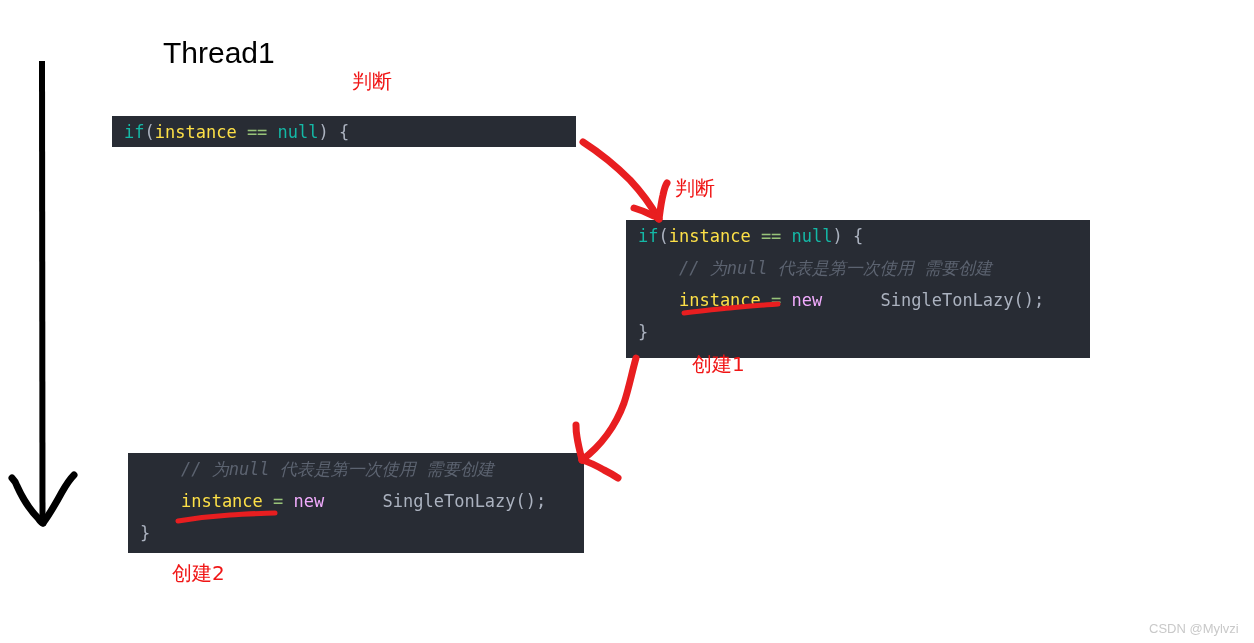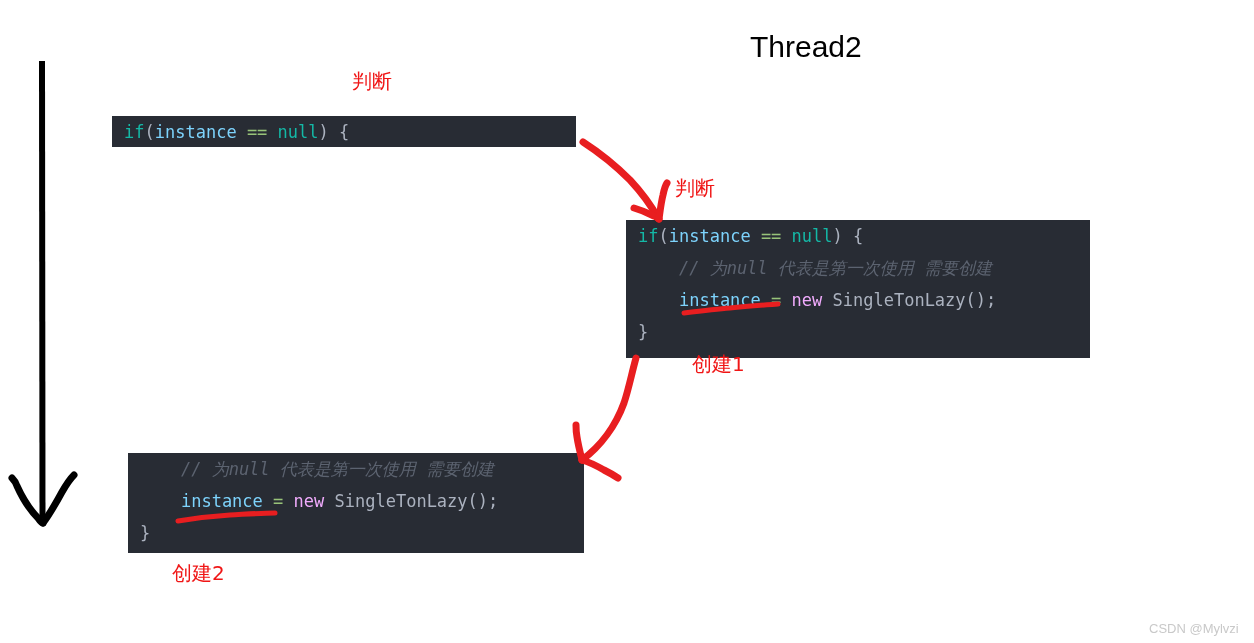--- a/index.html
+++ b/index.html
@@ -43,25 +43,25 @@
     color: #abb2bf;
     padding: 0;
     overflow: hidden;
   }
   .code-line {
     white-space: pre;
     padding-left: 12px;
   }
   .tok-kw      { color: #14b8a6; }
   .tok-op      { color: #98c379; }
-  .tok-plain   { color: #7dd3fc; }
+  .tok-plain   { color: #fde047; }
   .tok-punc    { color: #abb2bf; }
   .tok-comment { color: #5c6370; font-style: italic; margin-top: 39px; }
   .tok-new     { color: #f0abfc; }
-  .tok-type    { color: #abb2bf; }
+  .tok-type    { color: #abb2bf; margin-left: 48px; }
 
   
   .annot {
     color: #f01616;
     font-family: "DejaVu Sans", sans-serif;
     font-size: 20px;
     font-weight: 400;
     white-space: nowrap;
     line-height: 1;
   }
@@ -81,22 +81,22 @@
     width: 1254px;
     height: 643px;
     pointer-events: none;
   }
 </style>
 </head>
 <body>
 
 <div id="canvas">
 
+  <div class="abs thread-title" style="left:163px; top:36px;">Thread1</div>
 
-  <div class="abs thread-title" style="left:750px; top:30px;">Thread2</div>
 
   <div class="abs code-block" style="left:112px; top:116px; width:464px; height:31px;">
     <div class="code-line"><span class="tok-kw">if</span><span class="tok-punc">(</span><span class="tok-plain">instance</span><span class="tok-plain"> </span><span class="tok-op">==</span><span class="tok-plain"> </span><span class="tok-kw">null</span><span class="tok-punc">)</span><span class="tok-punc"> {</span></div>
   </div>
 
   <div class="abs code-block" style="left:626px; top:220px; width:464px; height:138px;">
     <div class="code-line"><span class="tok-kw">if</span><span class="tok-punc">(</span><span class="tok-plain">instance</span><span class="tok-plain"> </span><span class="tok-op">==</span><span class="tok-plain"> </span><span class="tok-kw">null</span><span class="tok-punc">)</span><span class="tok-punc"> {</span></div>
     <div class="code-line"><span class="tok-comment">    // 为null 代表是第一次使用 需要创建</span></div>
     <div class="code-line"><span class="tok-plain">    instance </span><span class="tok-op">=</span><span class="tok-plain"> </span><span class="tok-new">new</span><span class="tok-type"> SingleTonLazy();</span></div>
     <div class="code-line"><span class="tok-punc">}</span></div>

